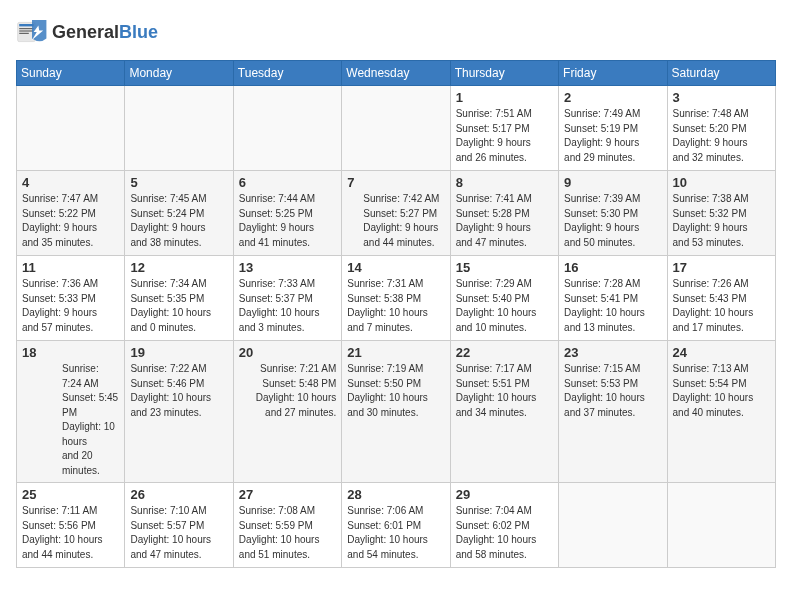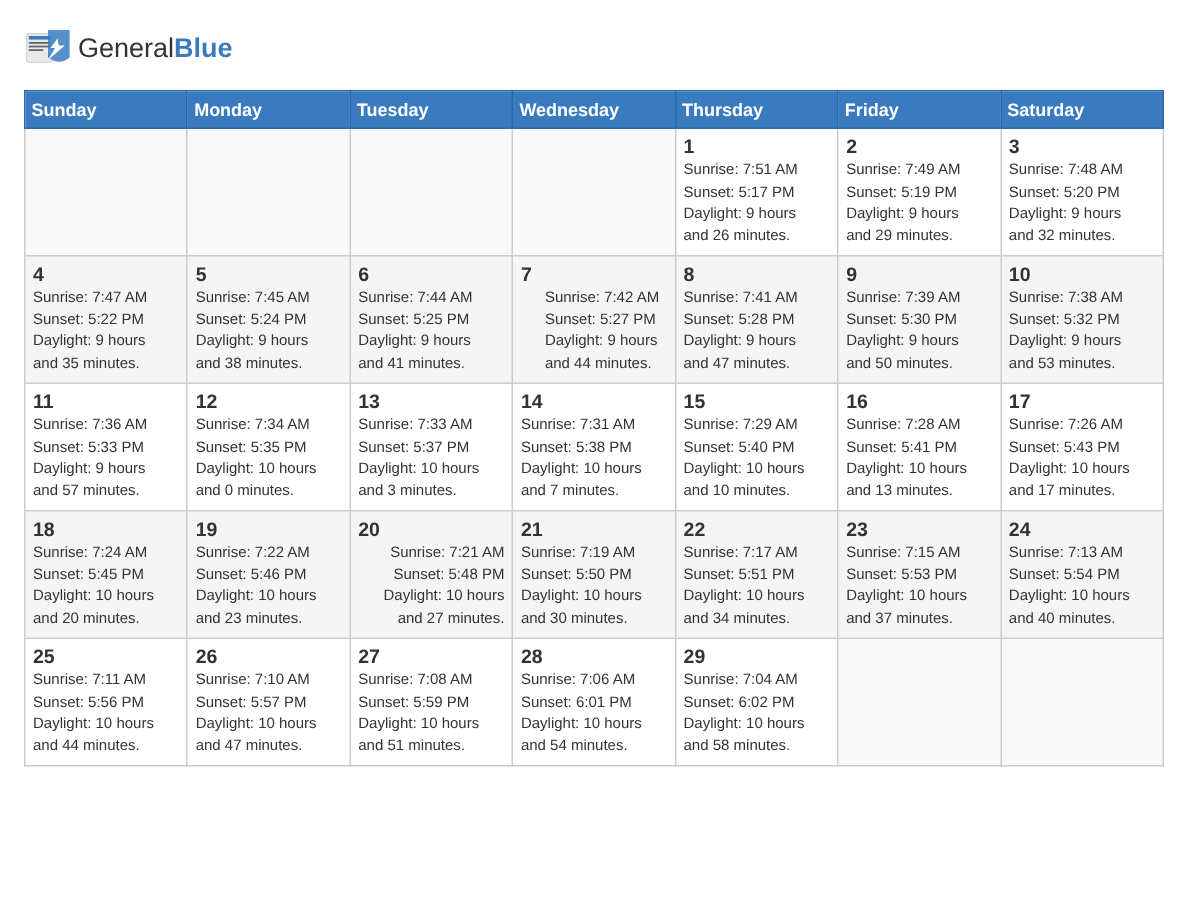--- a/index.html
+++ b/index.html
@@ -16,21 +16,21 @@
       align-items: flex-start;
       margin-bottom: 12px;
     }
     .logo {
       display: flex;
       align-items: center;
       gap: 4px;
     }
     .logo-text-general {
       font-size: 18px;
-      font-weight: normal;
+      font-weight: bold;
       color: #333;
     }
     .logo-text-blue {
       font-size: 18px;
       font-weight: bold;
       color: #3a7bbf;
       text-align: center;
     }
     .logo-icon {
       width: 32px;
@@ -50,21 +50,21 @@
     }
     table {
       width: 100%;
       border-collapse: collapse;
       table-layout: fixed;
     }
     thead tr th {
       background-color: #3a7bbf;
       color: #fff;
       font-size: 12px;
-      font-weight: bold;
+      font-weight: normal;
       padding: 5px 4px;
       text-align: left;
       border: 1px solid #2a6aaa;
     }
     tbody tr td {
       border: 1px solid #ccc;
       vertical-align: top;
       padding: 4px 5px;
       min-height: 80px;
       height: 85px;
@@ -249,21 +249,21 @@
           <span class="day-number">17</span>
           <div class="day-info" style="white-space: pre-line;">Sunrise: 7:26 AM
 Sunset: 5:43 PM
 Daylight: 10 hours
 and 17 minutes.</div>
         </td>
       </tr>
       <tr>
         <td>
           <span class="day-number">18</span>
-          <div class="day-info" style="white-space: pre-line;">Sunrise: 7:24 AM
+          <div class="day-info" style="white-space: pre-line; margin-left: 40px;">Sunrise: 7:24 AM
 Sunset: 5:45 PM
 Daylight: 10 hours
 and 20 minutes.</div>
         </td>
         <td>
           <span class="day-number">19</span>
           <div class="day-info" style="white-space: pre-line;">Sunrise: 7:22 AM
 Sunset: 5:46 PM
 Daylight: 10 hours
 and 23 minutes.</div>

